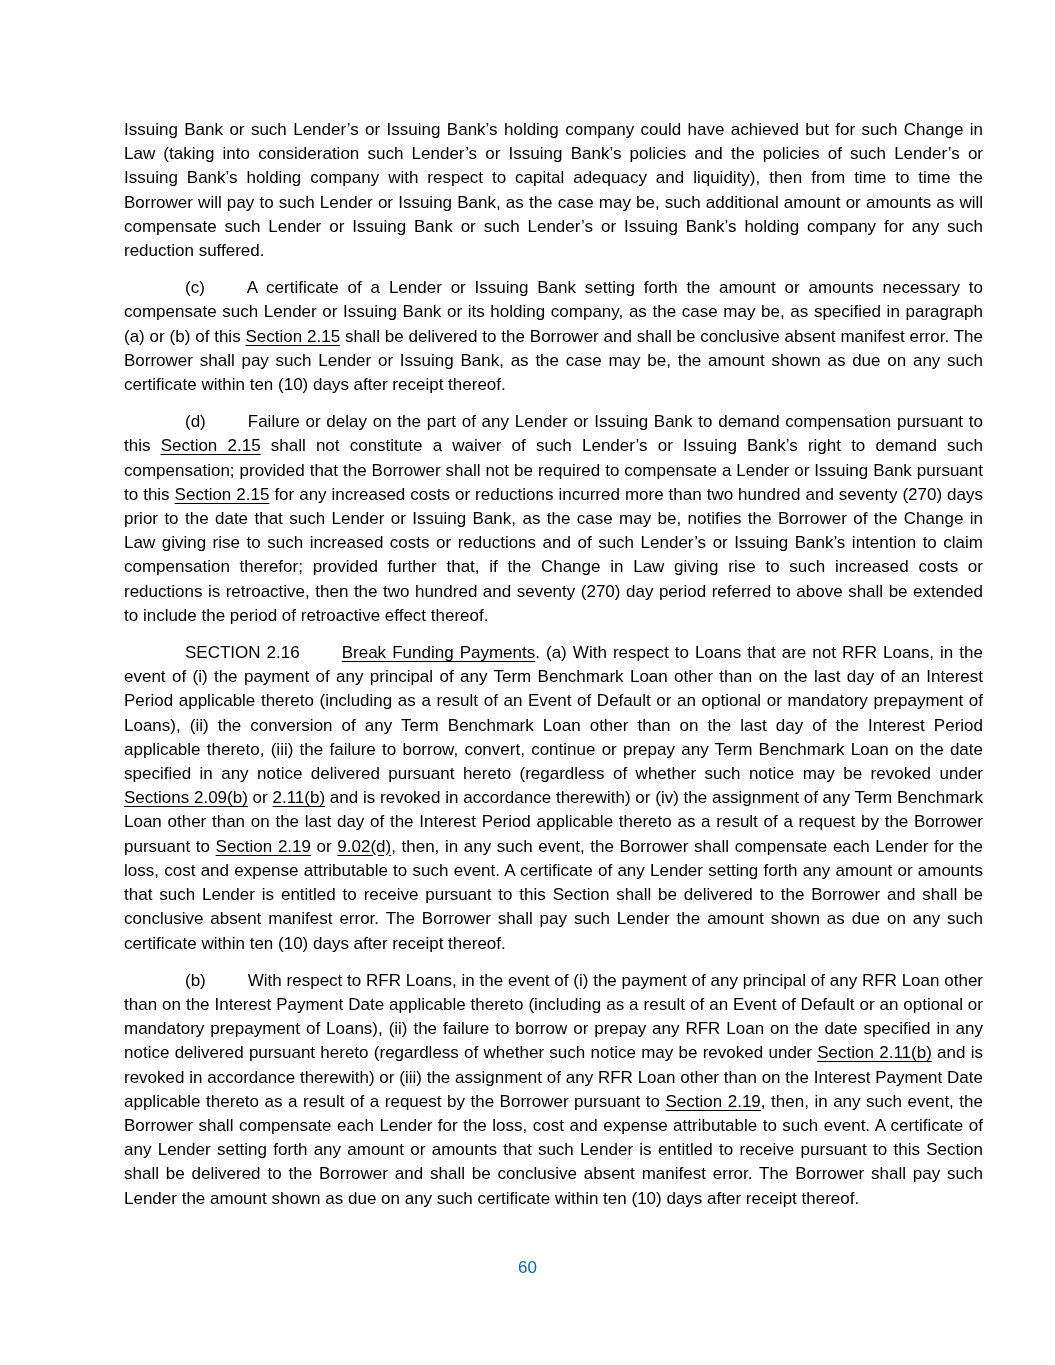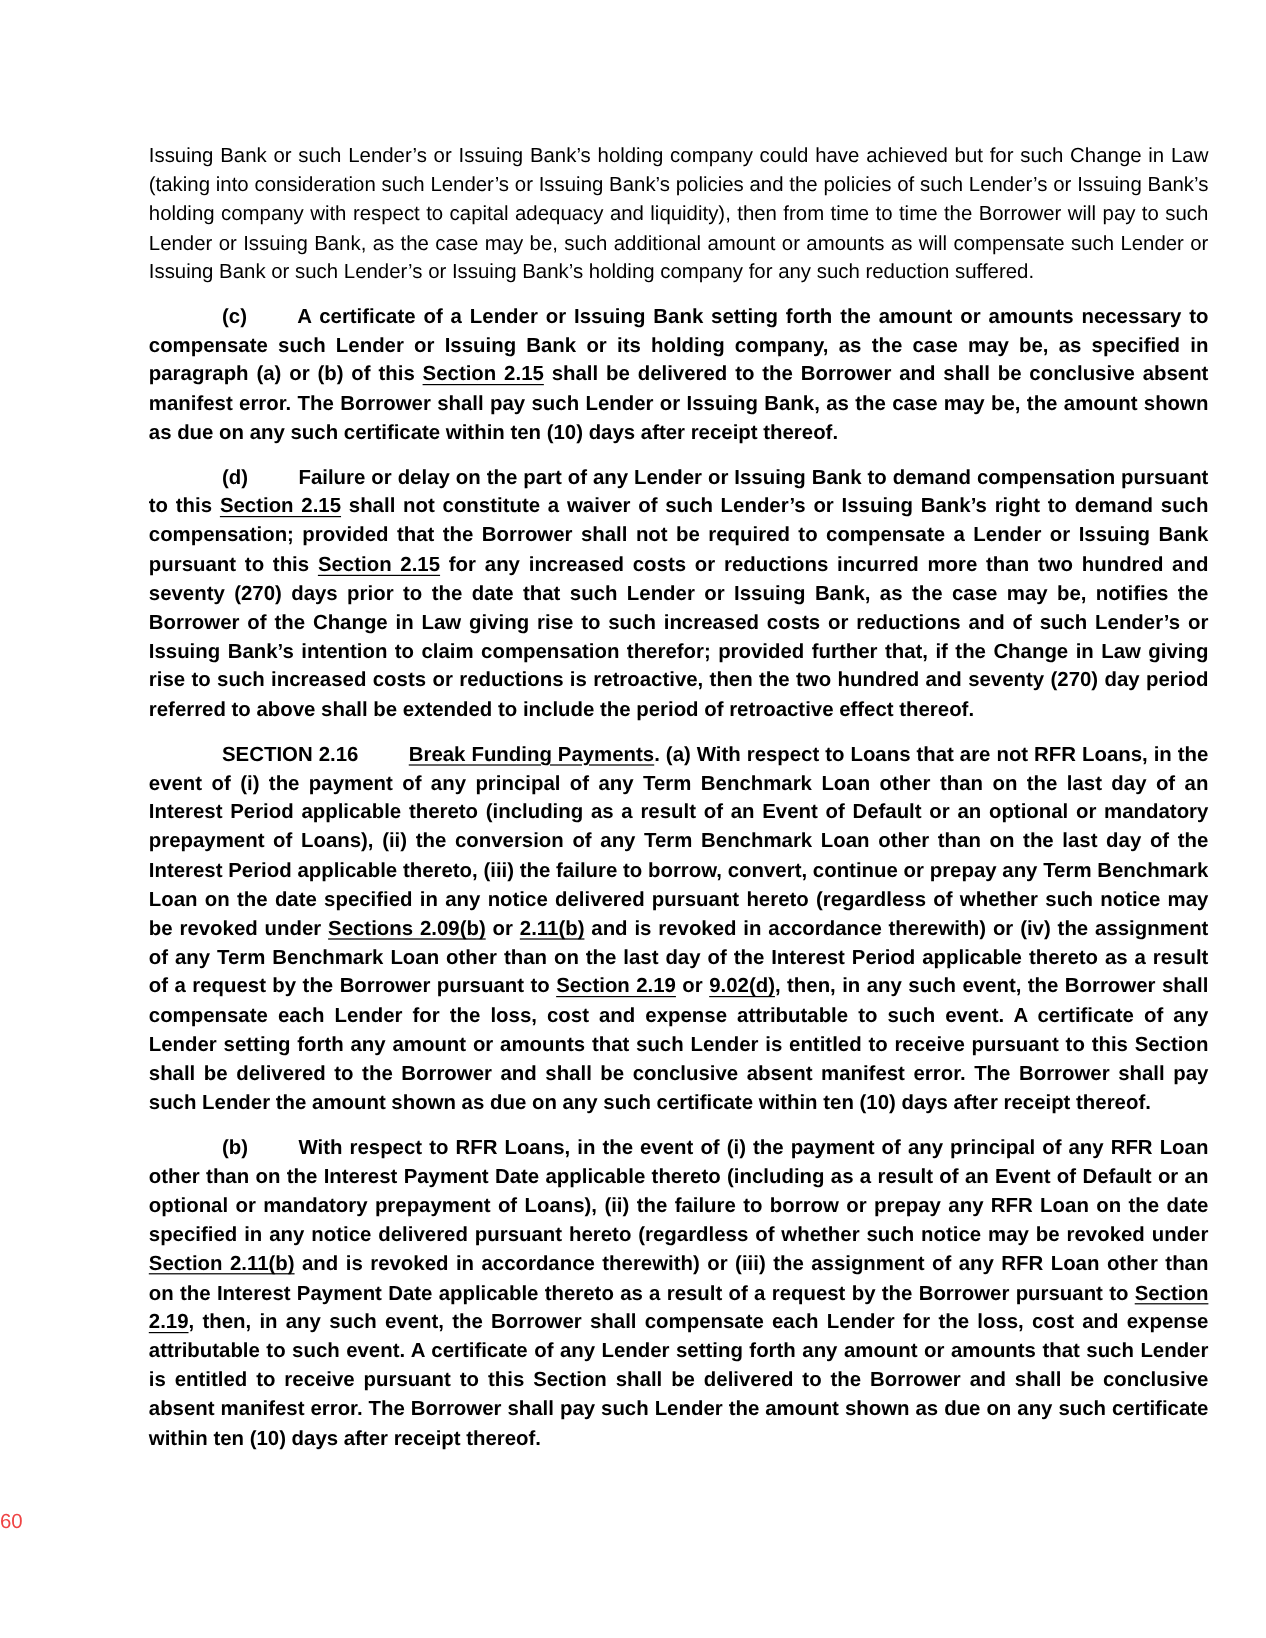--- a/index.html
+++ b/index.html
@@ -6,52 +6,51 @@
     margin: 0;
     padding: 0;
     background: #ffffff;
   }
   .page {
     position: relative;
     width: 1055px;
     height: 1365px;
     background: #ffffff;
     box-sizing: border-box;
-    padding: 118px 48px 0 124px;
+    padding: 118px 72px 0 124px;
     font-family: "Liberation Sans", sans-serif;
     font-size: 17px;
     line-height: 24.2px;
     color: #000000;
     overflow: hidden;
   }
   .body-text p.para {
     margin: 0 0 13px 0;
     text-align: justify;
   }
   .body-text p.para.indent {
     text-indent: 61px;
-    font-weight: bold;
   }
   .tab {
     display: inline-block;
     width: 42px;
   }
   .underline {
     text-decoration: underline;
     text-underline-offset: 3px;
   }
   .page-number {
     position: absolute;
     top: 1256px;
     left: 0;
     right: 0;
-    text-align: left;
+    text-align: center;
     font-family: "Liberation Sans", sans-serif;
     font-size: 17px;
-    color: #ef4444;
+    color: #0369a1;
   }
 </style>
 </head>
 <body>
 
 <div class="page">
   <main class="body-text">
       <p class="para"><span>Issuing Bank or such Lender’s or Issuing Bank’s holding company could have achieved but for such Change in Law (taking into consideration such Lender’s or Issuing Bank’s policies and the policies of such Lender’s or Issuing Bank’s holding company with respect to capital adequacy and liquidity), then from time to time the Borrower will pay to such Lender or Issuing Bank, as the case may be, such additional amount or amounts as will compensate such Lender or Issuing Bank or such Lender’s or Issuing Bank’s holding company for any such reduction suffered.</span></p>
       <p class="para indent"><span>(c)</span><span class="tab"></span><span>A certificate of a Lender or Issuing Bank setting forth the amount or amounts necessary to compensate such Lender or Issuing Bank or its holding company, as the case may be, as specified in paragraph (a) or (b) of this </span><span class="underline">Section 2.15</span><span> shall be delivered to the Borrower and shall be conclusive absent manifest error. The Borrower shall pay such Lender or Issuing Bank, as the case may be, the amount shown as due on any such certificate within ten (10) days after receipt thereof.</span></p>
       <p class="para indent"><span>(d)</span><span class="tab"></span><span>Failure or delay on the part of any Lender or Issuing Bank to demand compensation pursuant to this </span><span class="underline">Section 2.15</span><span> shall not constitute a waiver of such Lender’s or Issuing Bank’s right to demand such compensation; provided that the Borrower shall not be required to compensate a Lender or Issuing Bank pursuant to this </span><span class="underline">Section 2.15</span><span> for any increased costs or reductions incurred more than two hundred and seventy (270) days prior to the date that such Lender or Issuing Bank, as the case may be, notifies the Borrower of the Change in Law giving rise to such increased costs or reductions and of such Lender’s or Issuing Bank’s intention to claim compensation therefor; provided further that, if the Change in Law giving rise to such increased costs or reductions is retroactive, then the two hundred and seventy (270) day period referred to above shall be extended to include the period of retroactive effect thereof.</span></p>

